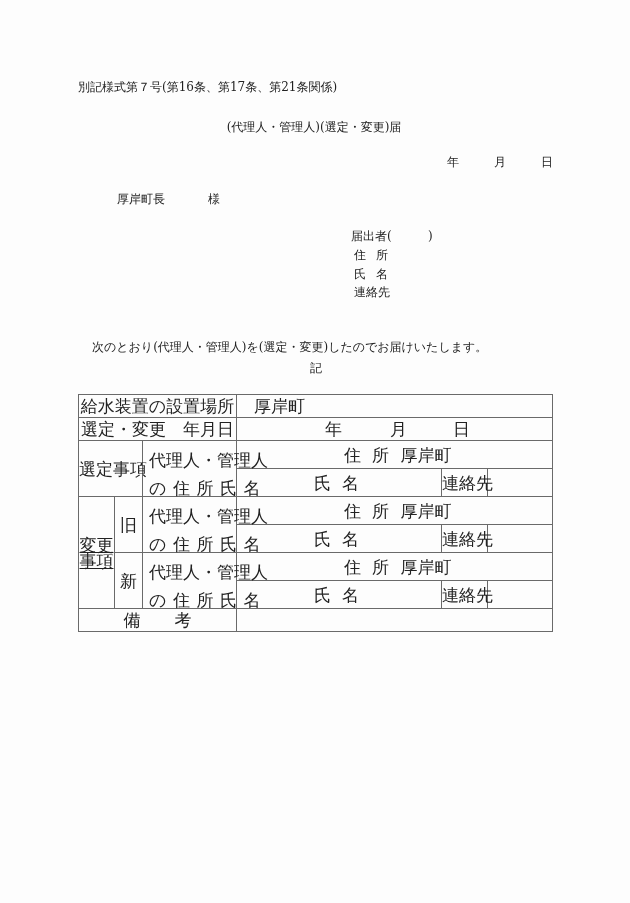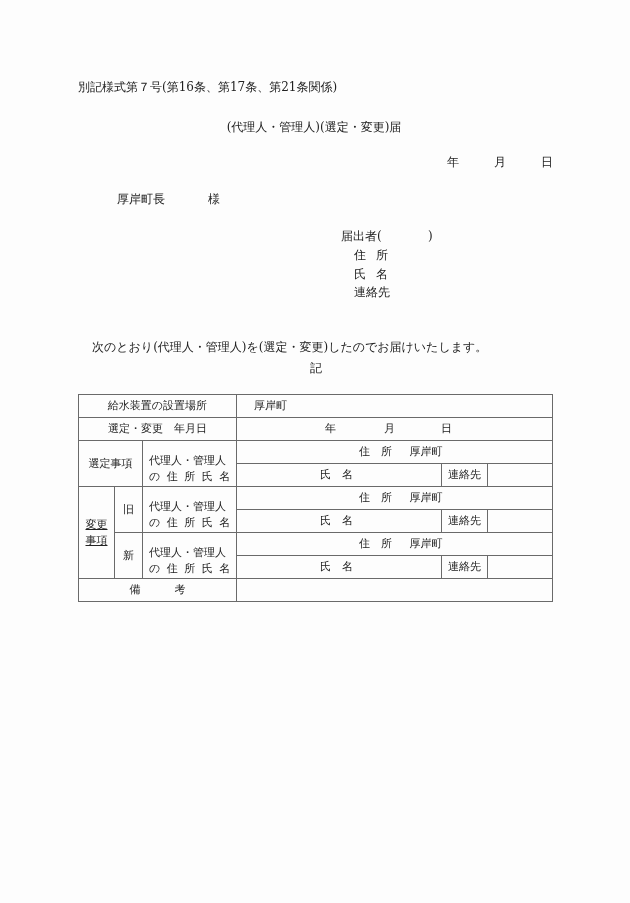--- a/index.html
+++ b/index.html
@@ -11,43 +11,43 @@
     }
     .abs { position: absolute; white-space: nowrap; line-height: 14px; }
     .form-id { left: 78px; top: 80px; text-align: center; }
     .title { left: 0; width: 630px; top: 120px; text-align: center; padding-left: 0; }
     .title span { position: relative; left: -1px; }
     .date-y { left: 447px; top: 155px; }
     .date-m { left: 494px; top: 155px; }
     .date-d { left: 541px; top: 155px; }
     .addressee { left: 90px; top: 192px; margin-left: 27px; }
     .sama { left: 208px; top: 192px; }
-    .notifier { left: 341px; top: 229px; }
+    .notifier { left: 351px; top: 229px; }
     .notifier-close { left: 428px; top: 229px; }
     .n-addr { left: 354px; top: 248px; }
     .n-name { left: 354px; top: 267px; }
     .n-contact { left: 354px; top: 285px; }
     .spaced { letter-spacing: 10px; }
     .body-text { left: 92px; top: 340px; }
     .ki { left: 310px; top: 361px; }
 
     table.form-table {
       position: absolute; left: 78px; top: 394px;
       width: 474px; border-collapse: collapse; table-layout: fixed;
-      font-size: 11px;
+      font-size: 17px;
     }
     .form-table td {
       border: 1.2px solid #6a6a6a; padding: 0; height: 22px;
       vertical-align: middle; line-height: 14px; white-space: nowrap;
     }
     .c { text-align: center; }
     .l { text-align: center; padding-left: 6px !important; }
     .pl18 { padding-left: 17px !important; }
     .agent { text-align: left; padding-left: 6px !important; line-height: 16px !important; }
-    .agent .line2 { letter-spacing: 6.5px; display: block; }
+    .agent .line2 { letter-spacing: 6.5px; display: block; margin-top: 12px; }
     .agent .line1 { display: block; margin-top: 11px; }
     .lbl-addr { display: inline-block; width: 57px; letter-spacing: 11px; }
     .lbl-name { letter-spacing: 11px; }
     .ymd span { display: inline-block; }
     .ymd .y { margin-left: 88px; }
     .ymd .m { margin-left: 48px; }
     .ymd .d { margin-left: 46px; }
     .biko { letter-spacing: 34px; padding-left: 34px; }
     .stack span { display: block; line-height: 16px; text-decoration: underline; }
   </style>

